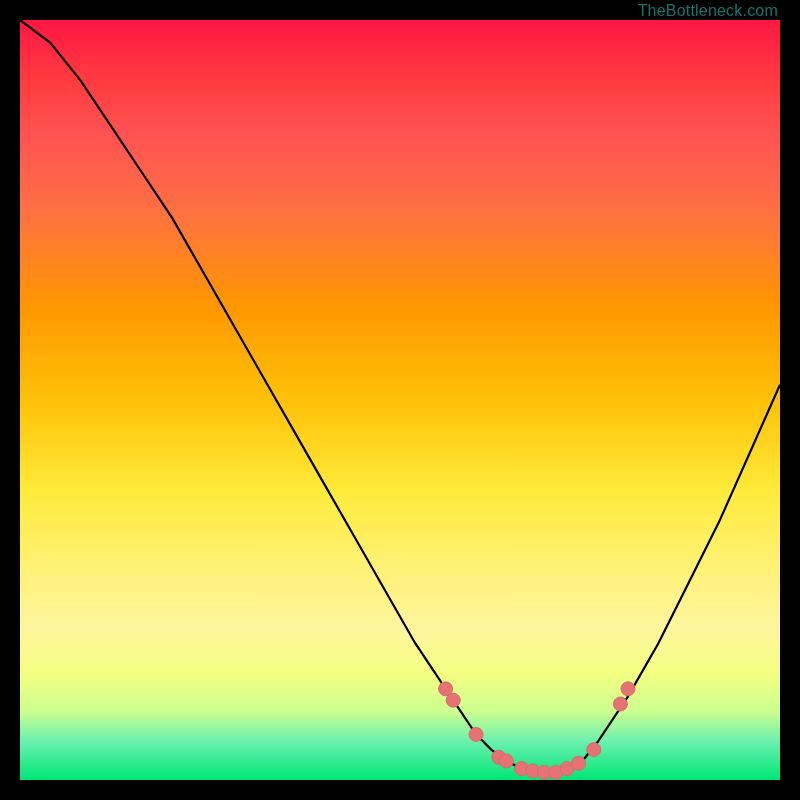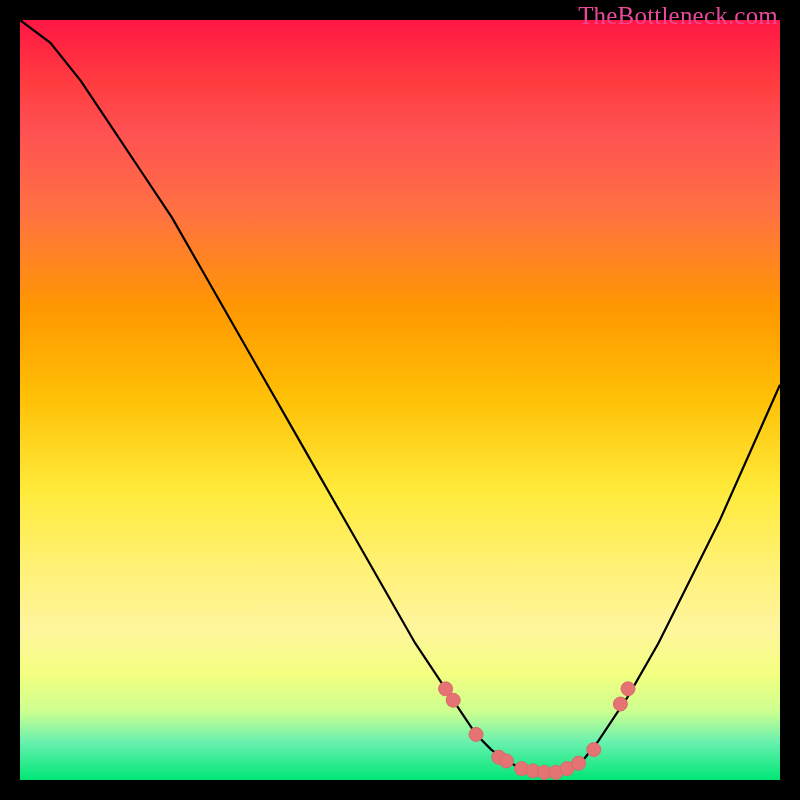--- a/index.html
+++ b/index.html
@@ -30,26 +30,25 @@
       #f4ff81 86%,
       #ccff90 91%,
       #69f0ae 95%,
       #00e676 100%
     );
   }
   .watermark {
     position: absolute;
     top: 2px;
     right: 22px;
-    color: #ec4899;
-    font-size: 25px;
+    color: #0f766e;
+    font-size: 16px;
     font-weight: 500;
     letter-spacing: 0.2px;
     user-select: none;
-    font-family: Liberation Serif, serif;
   }
   svg.curve {
     position: absolute;
     left: 20px;
     top: 20px;
     width: 760px;
     height: 760px;
     pointer-events: none;
   }
 </style>

